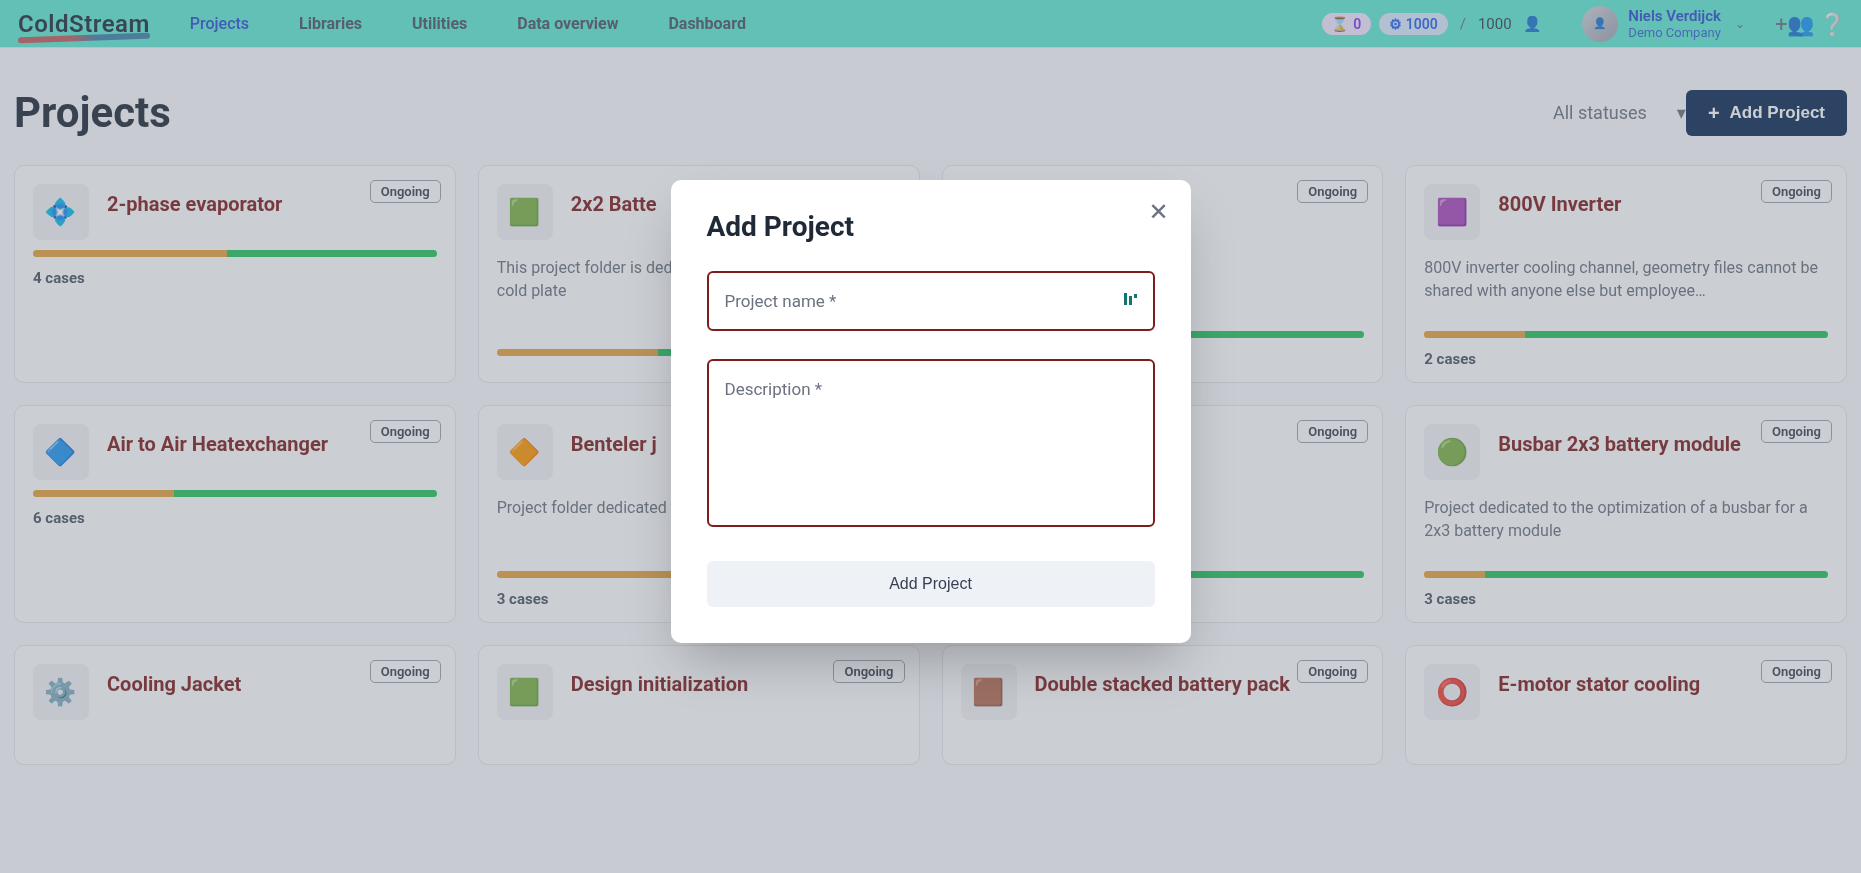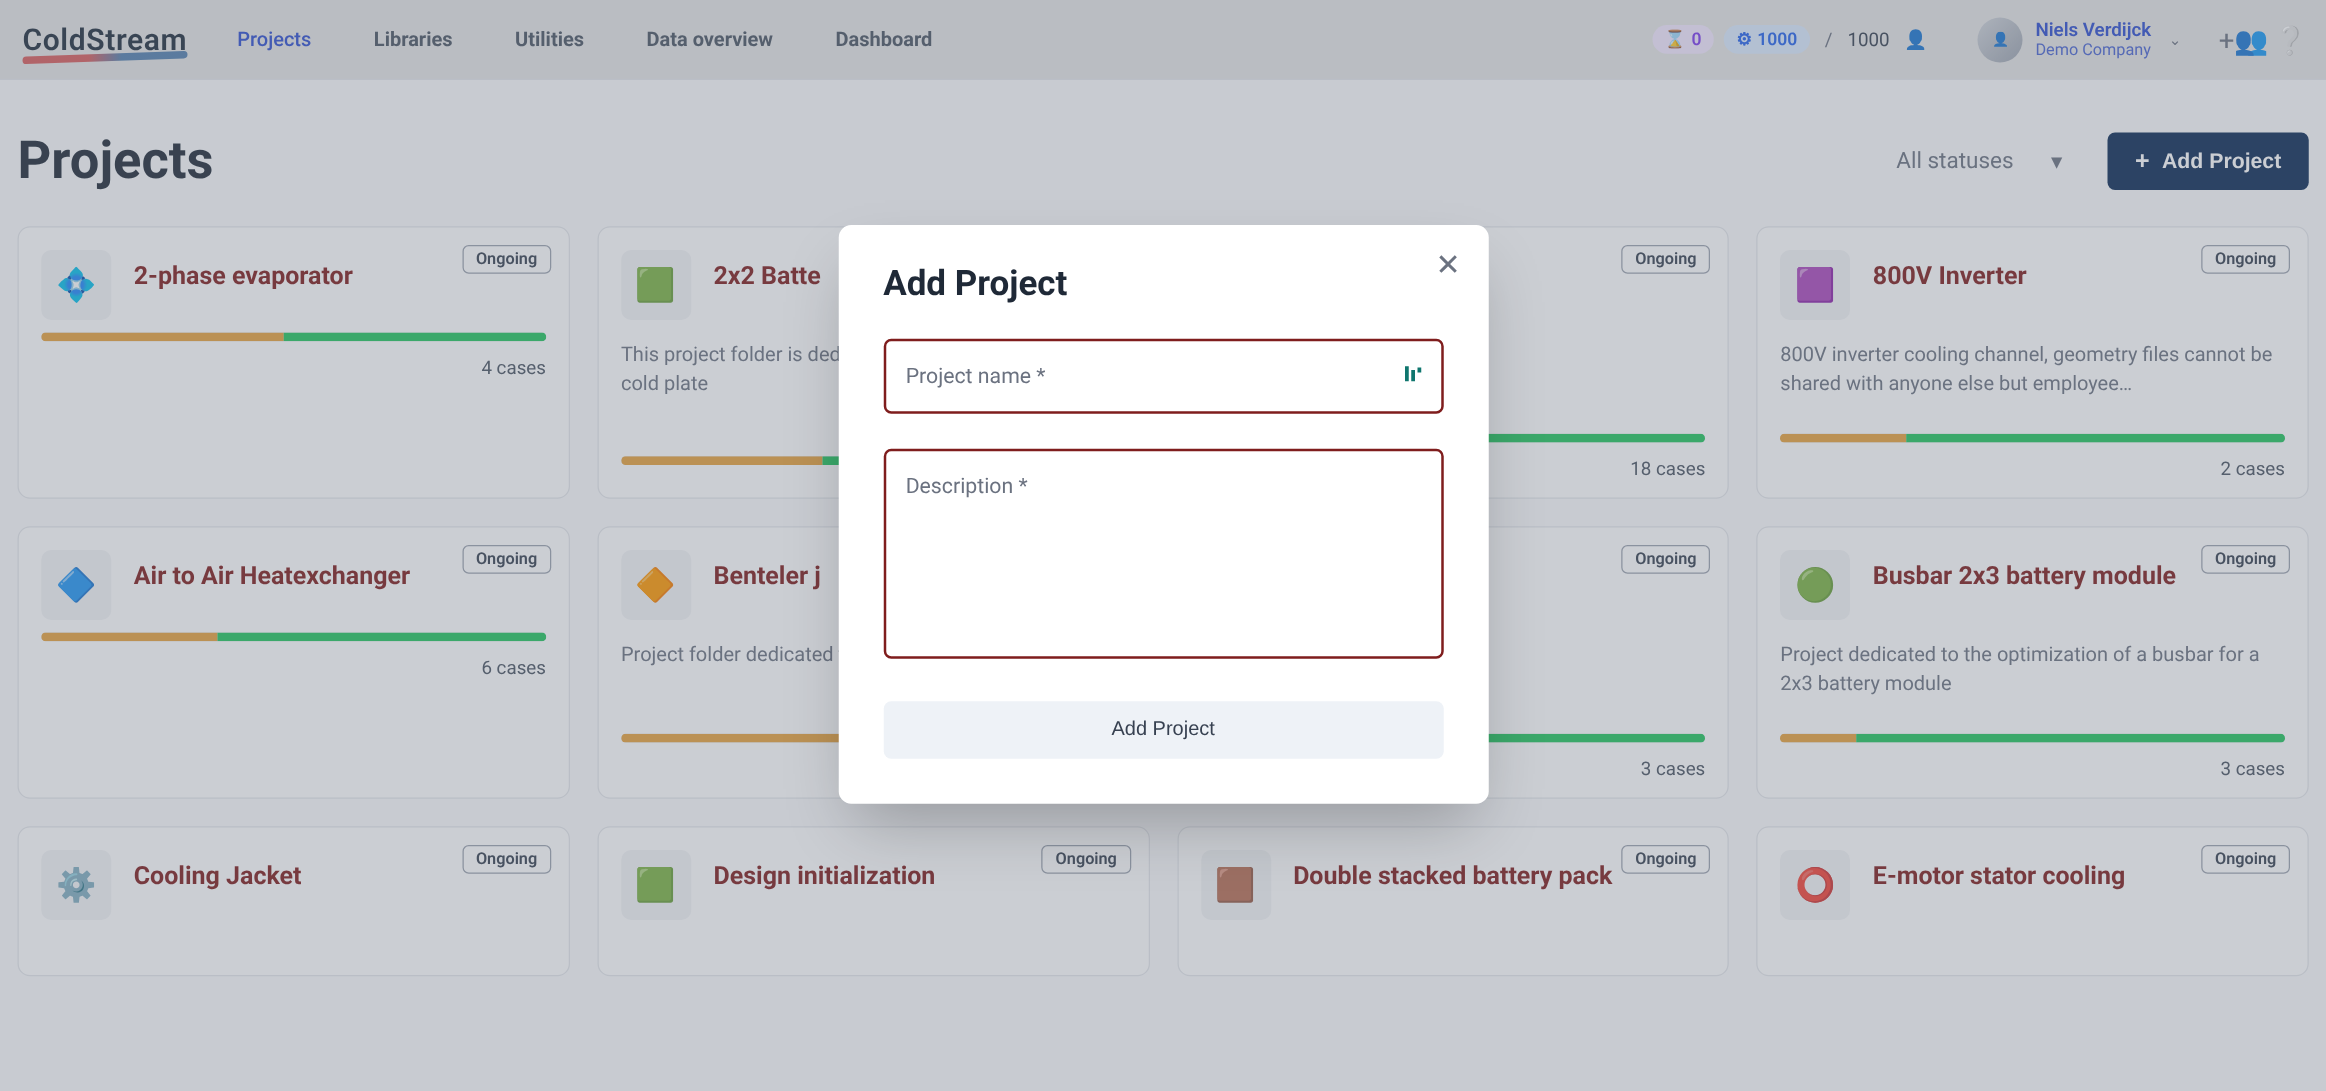--- a/index.html
+++ b/index.html
@@ -9,23 +9,23 @@
     color: #1a1a2e;
     overflow: hidden;
     width: 1861px;
     height: 873px;
     position: relative;
   }
   
   .topbar {
     display: flex;
     align-items: center;
-    height: 64px;
+    height: 48px;
     padding: 0 18px;
-    background: #e5e5e5;
+    background: #5eead4;
     border-bottom: 1px solid #e5e7eb;
   }
   .logo {
     font-size: 24px;
     font-weight: 600;
     letter-spacing: 0.5px;
     color: #1f2d3d;
     margin-right: 40px;
     position: relative;
   }
@@ -68,21 +68,21 @@
   .chev { font-size: 12px; color: #6b7280; margin-left: 4px;}
   .topbar-icons { display: flex; align-items: center; gap: 20px; margin-left: 30px; color: #6b7280; }
   .topbar-icons svg, .topbar-icons .icon-span { width: 24px; height: 24px; }
 
   
   .page-header {
     display: flex; align-items: center; justify-content: space-between;
     padding: 40px 14px 28px;
   }
   .page-title { font-size: 42px; font-weight: 700; color: #1f2937; }
-  .header-right { display: flex; align-items: center; gap: 36px; }
+  .header-right { display: flex; align-items: center; }
   .status-filter { display: flex; align-items: center; gap: 30px; color: #6b7280; font-size: 18px; cursor: pointer;}
   .add-project-btn {
     display: inline-flex; align-items: center; gap: 10px;
     background: #0b2a55; color: #fff;
     border: none; border-radius: 6px;
     padding: 13px 22px; font-size: 17px; font-weight: 600;
     cursor: pointer;
   }
   .add-project-btn .plus { font-size: 20px; line-height: 1;}
 
@@ -121,21 +121,21 @@
   .card-desc {
     margin-top: 16px; font-size: 16px; color: #6b7280; line-height: 1.45;
     flex: 1;
   }
   .progress {
     height: 7px; border-radius: 4px; overflow: hidden; display: flex;
     background: #e5e7eb; margin-top: 10px;
   }
   .progress .seg-orange { background: #e6a23c; }
   .progress .seg-green  { background: #22c55e; }
-  .cases { text-align: right; font-size: 15px; color: #4b5563; margin-top: 12px; font-weight: 400;}
+  .cases { font-size: 15px; color: #4b5563; margin-top: 12px; font-weight: 700;}
 
   
   .overlay {
     position: absolute; inset: 0;
     background: rgba(107,114,128,0.35);
     display: flex; align-items: flex-start; justify-content: center;
     padding-top: 180px;
   }
   .modal {
     width: 520px;

